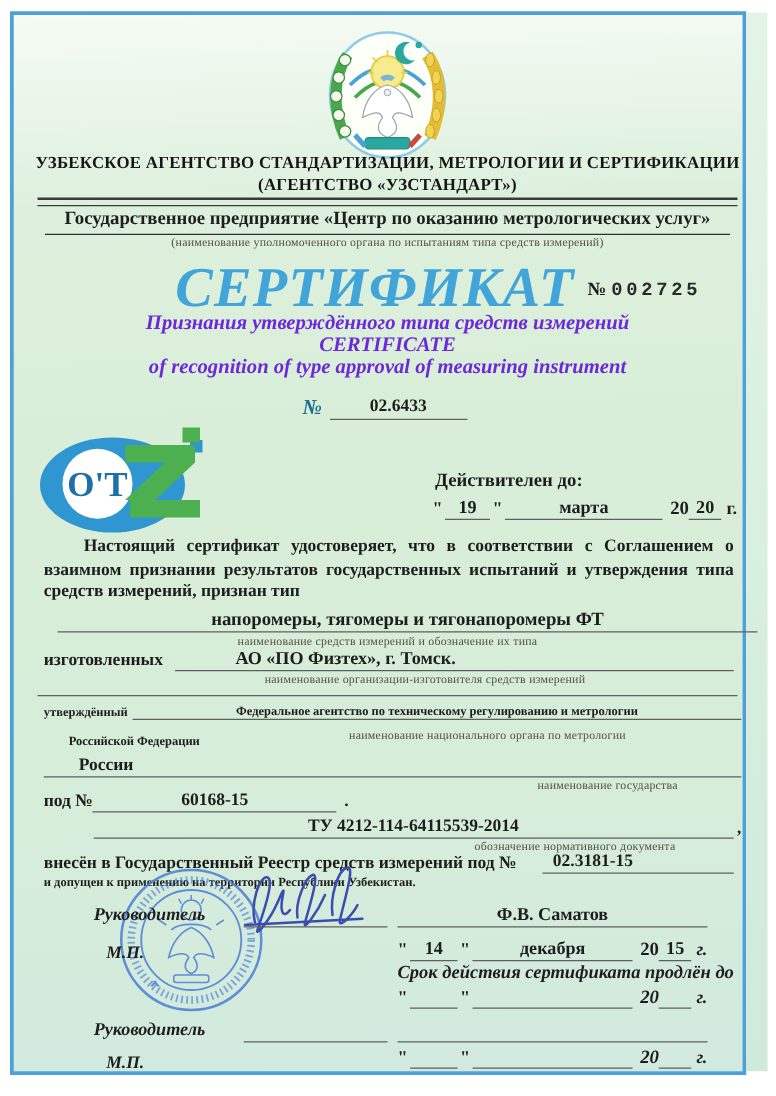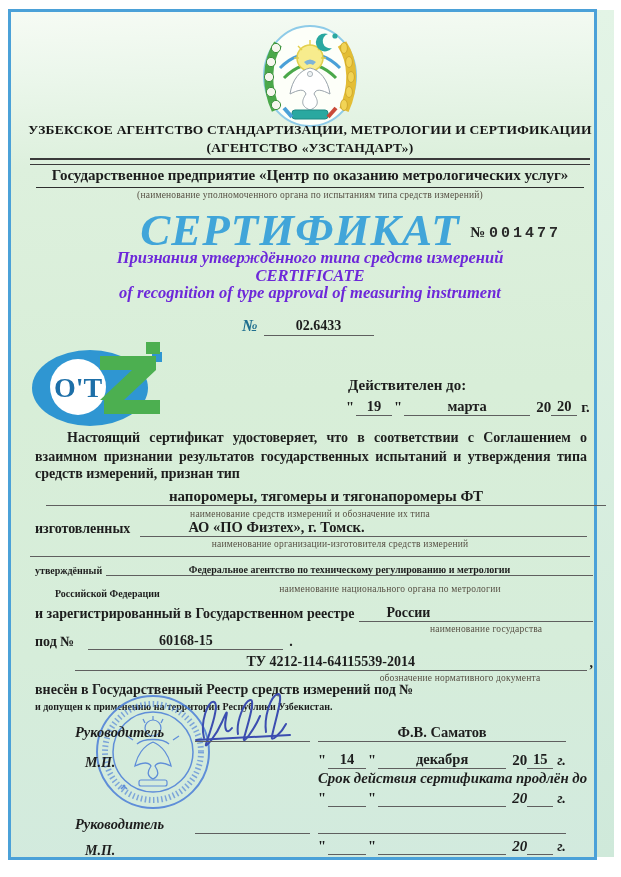--- a/index.html
+++ b/index.html
@@ -81,21 +81,21 @@
 <div class="abs agency ctr" style="top:122px;">УЗБЕКСКОЕ АГЕНТСТВО СТАНДАРТИЗАЦИИ,  МЕТРОЛОГИИ И СЕРТИФИКАЦИИ</div>
 <div class="abs agency ctr" style="top:140px;">(АГЕНТСТВО «УЗСТАНДАРТ»)</div>
 <div class="abs dbl-rule" style="top:158px;"></div>
 <div class="abs org ctr" style="top:167px;">Государственное предприятие «Центр по оказанию метрологических услуг»</div>
 <div class="abs" style="left:36px;top:171px;width:548px;height:16px;border-bottom:1.4px solid #2e2e2e;"></div>
 <div class="abs cap ctr" style="left:60px;top:190px;width:500px;">(наименование уполномоченного органа по испытаниям типа средств измерений)</div>
 
 <div class="abs title ctr" style="top:204px;">СЕРТИФИКАТ</div>
 <div class="abs" style="left:470px;top:223px;">
   <span style="font-size:15px;font-weight:bold;">№</span>
-  <span class="certnum">001477</span>
+  <span class="certnum">002725</span>
 </div>
 <div class="abs sub ctr" style="top:248px;">Признания утверждённого типа средств измерений</div>
 <div class="abs sub ctr" style="top:266px;">CERTIFICATE</div>
 <div class="abs sub ctr" style="top:283px;">of recognition of type approval of measuring instrument</div>
 
 <div class="abs" style="left:242px;top:316px;display:flex;align-items:flex-end;">
   <span style="font-size:17px;font-style:italic;font-weight:bold;color:#1f6f8f;margin-right:6px;">№</span>
   <span class="uline" style="width:110px;font-size:14px;font-weight:bold;padding-bottom:1px;">02.6433</span>
 </div>
 
@@ -142,39 +142,39 @@
 <div class="abs" style="left:30px;top:538px;width:560px;height:18px;border-bottom:1.2px solid #5f5f5f;"></div>
 
 <div class="abs fline" style="left:35px;top:564px;width:558px;font-size:10px;">
   <span style="margin-right:4px;">утверждённый</span>
   <span class="fill">Федеральное агентство по техническому регулированию и метрологии</span>
 </div>
 <div class="abs cap ctr" style="left:270px;top:584px;width:240px;">наименование национального органа по метрологии</div>
 <div class="abs small-serif" style="left:55px;top:588px;">Российской Федерации</div>
 
 <div class="abs fline" style="left:35px;top:605px;width:558px;">
-  <span style="margin-right:4px;">и зарегистрированный в Государственном реестре</span>
   <span class="fill" style="text-align:left;padding-left:28px;">России</span>
 </div>
 <div class="abs cap" style="left:430px;top:624px;">наименование государства</div>
 
 <div class="abs fline" style="left:35px;top:633px;">
-  <span style="margin-right:14px;">под №</span>
+  <span style="margin-right:0;">под №</span>
   <span class="uline" style="width:195px;">60168-15</span>
   <span style="margin-left:6px;">.</span>
 </div>
 
 <div class="abs fline" style="left:75px;top:654px;width:518px;">
   <span class="fill">ТУ 4212-114-64115539-2014</span>
   <span style="margin-left:3px;">,</span>
 </div>
 <div class="abs cap ctr" style="left:360px;top:673px;width:200px;">обозначение нормативного документа</div>
 
 <div class="abs fline" style="left:35px;top:682px;width:552px;">
   <span style="margin-right:21px;">внесён в Государственный Реестр средств измерений под №</span>
+  <span class="fill" style="text-align:left;padding-left:8px;">02.3181-15</span>
 </div>
 <div class="abs small-serif" style="left:35px;top:701px;">и допущен к применению на территории Республики Узбекистан.</div>
 
 <div class="abs" style="left:93px;top:692px;width:120px;height:120px;opacity:.85;">
   <svg width="120" height="120" viewBox="0 0 120 120">
     <g stroke="#4b7ed8" fill="none">
       <circle cx="60" cy="60" r="56" stroke-width="2"></circle>
       <circle cx="60" cy="60" r="40" stroke-width="1.5"></circle>
       <circle cx="60" cy="60" r="48" stroke-width="6" stroke-dasharray="1.5 2.6" opacity=".75"></circle>
       <circle cx="60" cy="36" r="8" stroke-width="1.2"></circle>

